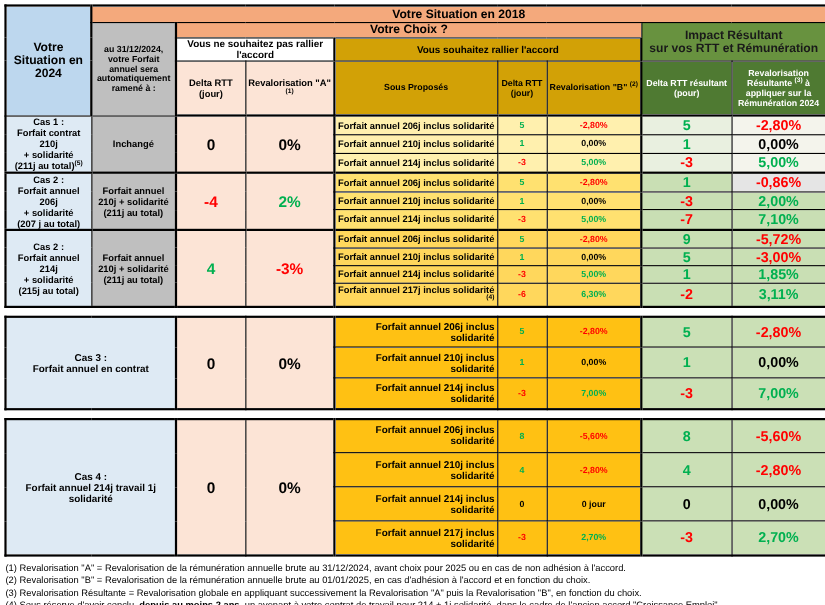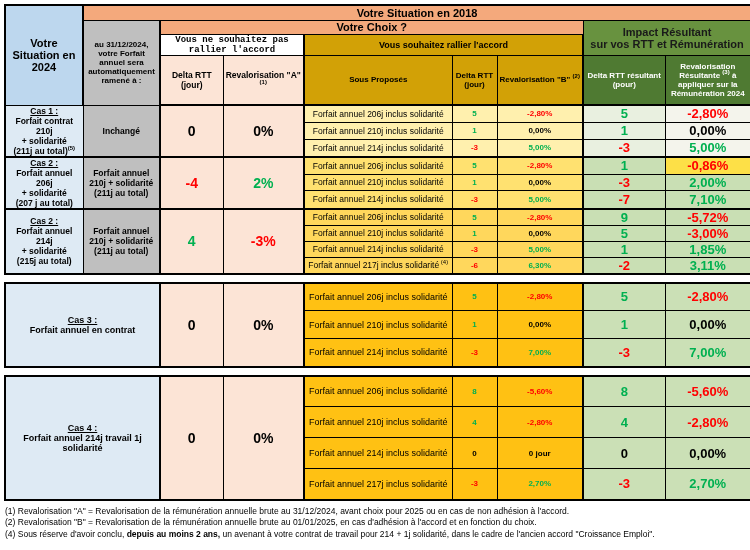--- a/index.html
+++ b/index.html
@@ -6,34 +6,34 @@
   body{width:750px;height:550px;font-family:"Liberation Sans",sans-serif;color:#000;overflow:hidden;}
   .wrap{padding:4px 2px 0 4px;}
   table{border-collapse:collapse;table-layout:fixed;width:742px;border:2px solid #000;}
   td{border:1px solid #000;padding:0 2px;text-align:center;vertical-align:middle;overflow:hidden;}
   sup{font-size:6px;vertical-align:super;line-height:0;}
 
   
   .c-blue{background:#BDD7EE;font-weight:bold;font-size:11px;}
   .c-salmon{background:#F4A97C;font-weight:bold;font-size:11px;}
   .c-gray{background:#BFBFBF;font-weight:bold;font-size:8px;}
-  .c-white-h{background:#FFFFFF;font-weight:bold;font-size:9px;font-family:Liberation Mono, monospace;}
+  .c-white-h{background:#FFFFFF;font-weight:bold;font-size:9px;}
   .c-gold-h{background:#D2A106;font-weight:bold;font-size:9px;}
   .c-peach-h{background:#FCE4D6;font-weight:bold;font-size:8.5px;}
   .c-green-title{background:#68923F;font-weight:bold;font-size:11px;color:#1a1a1a;}
   .c-green-sub{background:#4F7A32;color:#fff;font-weight:bold;font-size:8px;}
   .sep-r{border-right-width:2px;}
   .head-bottom td{border-bottom-width:2px;}
 
   
   .case-cell{background:#DEEAF4;font-weight:bold;font-size:8.5px;line-height:10px;}
-  .case-cell .u{text-decoration:underline;}
+  .case-cell .u{}
   .ramene-cell{background:#BFBFBF;font-weight:bold;font-size:8.5px;line-height:10px;}
   .peach-val{background:#FCE4D6;font-weight:bold;font-size:14px;}
-  .choice-cell{font-weight:normal;font-size:8.5px;}
+  .choice-cell{font-weight:bold;font-size:8.5px;text-align:right;}
   .small-val{font-weight:bold;font-size:8px;}
   .big-val{font-weight:bold;font-size:13px;}
   .val-g{color:#00B050;}
   .val-r{color:#FF0000;}
   .val-k{color:#000000;}
   .group-start td{border-top-width:2px;}
 
   #t2,#t3{margin-top:7px;}
   #t2 tbody tr{height:28px;}
   #t3 tbody tr{height:31px;}
@@ -133,21 +133,21 @@
             <div>+ solidarité</div>
             <div>(207 j au total)</div>
           </td>
           <td class="ramene-cell sep-r" rowspan="3">Forfait annuel 210j + solidarité (211j au total)</td>
           <td class="peach-val val-r" rowspan="3">-4</td>
           <td class="peach-val sep-r val-g" rowspan="3">2%</td>
           <td class="choice-cell" style="background: rgb(255, 225, 112);">Forfait annuel 206j inclus solidarité</td>
           <td class="small-val val-g" style="background: rgb(255, 225, 112);">5</td>
           <td class="small-val sep-r val-r" style="background: rgb(255, 225, 112);">-2,80%</td>
           <td class="big-val val-g" style="background: rgb(201, 223, 180);">1</td>
-          <td class="big-val val-r" style="background: #fde047;">-0,86%</td>
+          <td class="big-val val-r" style="background: #e5e5e5;">-0,86%</td>
         </tr>
         <tr style="height: 14px;">
           <td class="choice-cell" style="background: rgb(255, 225, 112);">Forfait annuel 210j inclus solidarité</td>
           <td class="small-val val-g" style="background: rgb(255, 225, 112);">1</td>
           <td class="small-val sep-r val-k" style="background: rgb(255, 225, 112);">0,00%</td>
           <td class="big-val val-r" style="background: rgb(201, 223, 180);">-3</td>
           <td class="big-val val-g" style="background: rgb(201, 223, 180);">2,00%</td>
         </tr>
         <tr style="height: 14px;">
           <td class="choice-cell" style="background: rgb(255, 225, 112);">Forfait annuel 214j inclus solidarité</td>
@@ -285,16 +285,17 @@
           <td class="small-val sep-r val-g" style="background: rgb(255, 193, 19);">2,70%</td>
           <td class="big-val val-r" style="background: rgb(203, 224, 182);">-3</td>
           <td class="big-val val-g" style="background: rgb(203, 224, 182);">2,70%</td>
         </tr>
       </tbody>
   </table>
 
   <div id="footnotes">
       <div><span>(1) Revalorisation "A" = Revalorisation de la rémunération annuelle brute au 31/12/2024, avant choix pour 2025 ou en cas de non adhésion à l'accord.</span></div>
       <div><span>(2) Revalorisation "B" = Revalorisation de la rémunération annuelle brute au 01/01/2025, en cas d'adhésion à l'accord et en fonction du choix.</span></div>
+      <div><span>(3) Revalorisation Résultante = Revalorisation globale en appliquant successivement la Revalorisation "A" puis la Revalorisation "B", en fonction du choix.</span></div>
       <div><span>(4) Sous réserve d'avoir conclu, </span><span class="b">depuis au moins 2 ans,</span><span> un avenant à votre contrat de travail pour 214 + 1j solidarité, dans le cadre de l'ancien accord "Croissance Emploi".</span></div>
     </div>
 
 </div>
 
 </body></html>

